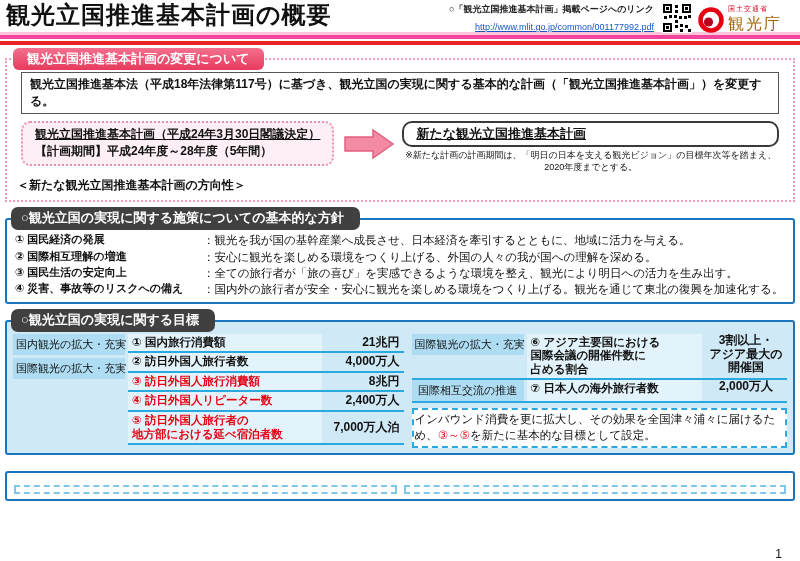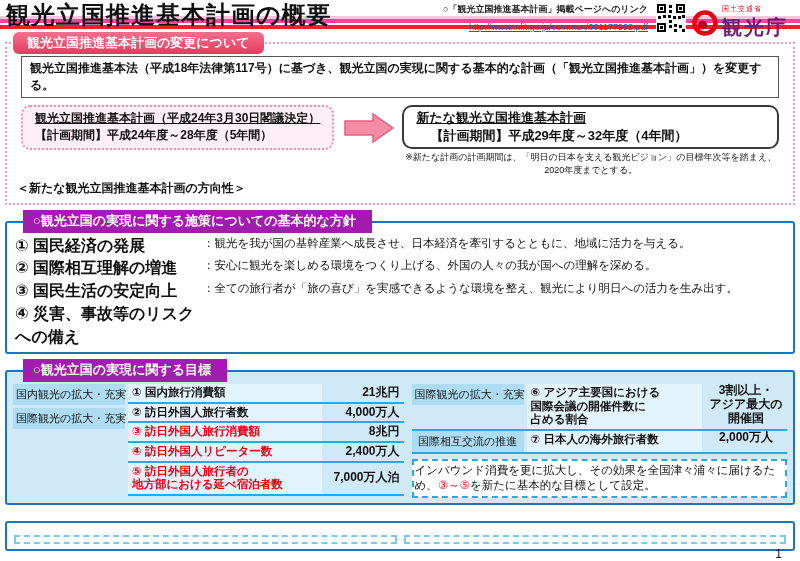--- a/index.html
+++ b/index.html
@@ -1,29 +1,29 @@
 <!DOCTYPE html>
 <html><head>
 <meta charset="utf-8">
 <style>
   * { margin:0; padding:0; box-sizing:border-box; }
   html,body { width:800px; height:561px; overflow:hidden; background:#fff;
     font-family:"Liberation Sans","DejaVu Sans",sans-serif; color:#111; }
   .page { position:relative; width:800px; height:561px; }
 
   
-  .topbar { display:flex; align-items:flex-start; padding:2px 12px 0 6px; height:16px; }
+  .topbar { display:flex; align-items:flex-start; padding:2px 18px 0 6px; height:32px; }
   .doc-title { font-size:24px; font-weight:bold; letter-spacing:1px; line-height:1.1; white-space:nowrap; }
   .toplink { margin-left:auto; text-align:right; padding-top:2px; line-height:1.25; white-space:nowrap; }
   .toplink .lbl { font-size:9px; font-weight:bold; color:#222; }
   .toplink a { font-size:9px; color:#1558c4; text-decoration:underline; }
   .qr { width:30px; height:30px; margin:1px 6px 0 8px; flex:0 0 auto; }
   .agency-logo { display:flex; align-items:center; gap:4px; padding-top:2px; }
   .agency-text .ministry { font-size:7px; color:#d4001a; letter-spacing:1px; }
-  .agency-text .agency { font-size:20px; font-weight:bold; color:#701a75; letter-spacing:2px; }
+  .agency-text .agency { font-size:16px; font-weight:normal; color:#a16207; letter-spacing:2px; }
 
   .stripes { width:100%; }
   .stripe1 { height:3px; background:#f9c6dc; }
   .stripe2 { height:4px; background:#f2459b; }
   .stripe3 { height:2px; background:#ffffff; }
   .stripe4 { height:4px; background:#e8232a; }
 
   
   .sec { position:relative; margin:13px 5px 0 5px; }
   .sec1-box { border:2px dotted #f49ac1; padding:10px 8px 5px 8px; }
@@ -41,27 +41,27 @@
   .new-plan { border:2px solid #3a3a3a; border-radius:10px; background:#fff;
     padding:2px 12px; font-size:13px; font-weight:bold; line-height:1.4; }
   .new-plan .l1 { text-decoration:underline; }
   .new-plan .l2 { padding-left:14px; }
   .new-note { font-size:9px; line-height:1.35; margin-top:2px; color:#111;text-align:center; }
   .dir-label { font-size:12px; font-weight:bold; margin:4px 0 1px 2px; }
   .dir-text { background:#f9d4da; font-size:12px; line-height:1.4; padding:2px 6px; }
 
   
   .blue-sec { position:relative; margin:16px 5px 0 5px; }
-  .blue-tab { position:absolute; top:-11px; left:18px; z-index:2; background:#a21caf; color:#fff;
-    font-size:13px; font-weight:bold; padding:2px 16px 3px 10px; border-radius:0; white-space:nowrap; }
+  .blue-tab { position:absolute; top:-11px; left:6px; z-index:2; background:#404040; color:#fff;
+    font-size:13px; font-weight:bold; padding:2px 16px 3px 10px; border-radius:7px; white-space:nowrap; }
   .blue-box { border:2px solid #1b75bc; border-radius:3px; background:#fff; padding:12px 8px 4px 8px; }
 
   
   .policy-row { display:flex; font-size:11.5px; line-height:1.42; }
-  .policy-row .pl { width:188px; flex:0 0 auto; font-weight:bold; font-size:16px; }
+  .policy-row .pl { width:188px; flex:0 0 auto; font-weight:bold; font-size:11px; }
   .policy-row .pd { flex:1; }
 
   
   .goals-box { border:2px solid #1b75bc; border-radius:3px; background:#cfe9f7; padding:12px 6px 5px 6px;
     display:flex; gap:8px; }
   .g-left { flex:1.04; display:flex; gap:3px; }
   .g-right { flex:1; display:flex; flex-direction:column; }
   .glabel-col { width:112px; flex:0 0 auto; display:flex; flex-direction:column; gap:3px; }
   .glabel { background:#aedcf2; font-size:11px; padding:3px 3px; text-align:center; white-space:nowrap; }
   .grows { flex:1; display:flex; flex-direction:column; }
@@ -152,21 +152,20 @@
           <div>【計画期間】平成24年度～28年度（5年間）</div>
         </div>
         <div class="arrow-wrap">
           <svg width="50" height="30" viewBox="0 0 50 30">
             <polygon points="1,8 29,8 29,1 49,15 29,29 29,22 1,22" fill="#f48ba4" stroke="#e2607f" stroke-width="1.5"></polygon>
           </svg>
         </div>
         <div class="new-col">
           <div class="new-plan">
             <div class="l1">新たな観光立国推進基本計画</div>
-            <div class="l2">【計画期間】平成29年度～32年度（4年間）</div>
           </div>
           <div class="new-note">※新たな計画の計画期間は、「明日の日本を支える観光ビジョン」の目標年次等を踏まえ、2020年度までとする。</div>
         </div>
       </div>
       <div class="dir-label">＜新たな観光立国推進基本計画の方向性＞</div>
     </div>
   </div>
 
   <div class="blue-sec">
     <div class="blue-tab">○観光立国の実現に関する施策についての基本的な方針</div>
@@ -178,20 +177,21 @@
       <div class="policy-row">
         <div class="pl">② 国際相互理解の増進</div>
         <div class="pd">：安心に観光を楽しめる環境をつくり上げる、外国の人々の我が国への理解を深める。</div>
       </div>
       <div class="policy-row">
         <div class="pl">③ 国民生活の安定向上</div>
         <div class="pd">：全ての旅行者が「旅の喜び」を実感できるような環境を整え、観光により明日への活力を生み出す。</div>
       </div>
       <div class="policy-row">
         <div class="pl">④ 災害、事故等のリスクへの備え</div>
+        <div class="pd">：国内外の旅行者が安全・安心に観光を楽しめる環境をつくり上げる。観光を通じて東北の復興を加速化する。</div>
       </div>
     </div>
   </div>
 
   <div class="blue-sec">
     <div class="blue-tab">○観光立国の実現に関する目標</div>
     <div class="goals-box">
 
       <div class="g-left">
         <div class="glabel-col">

